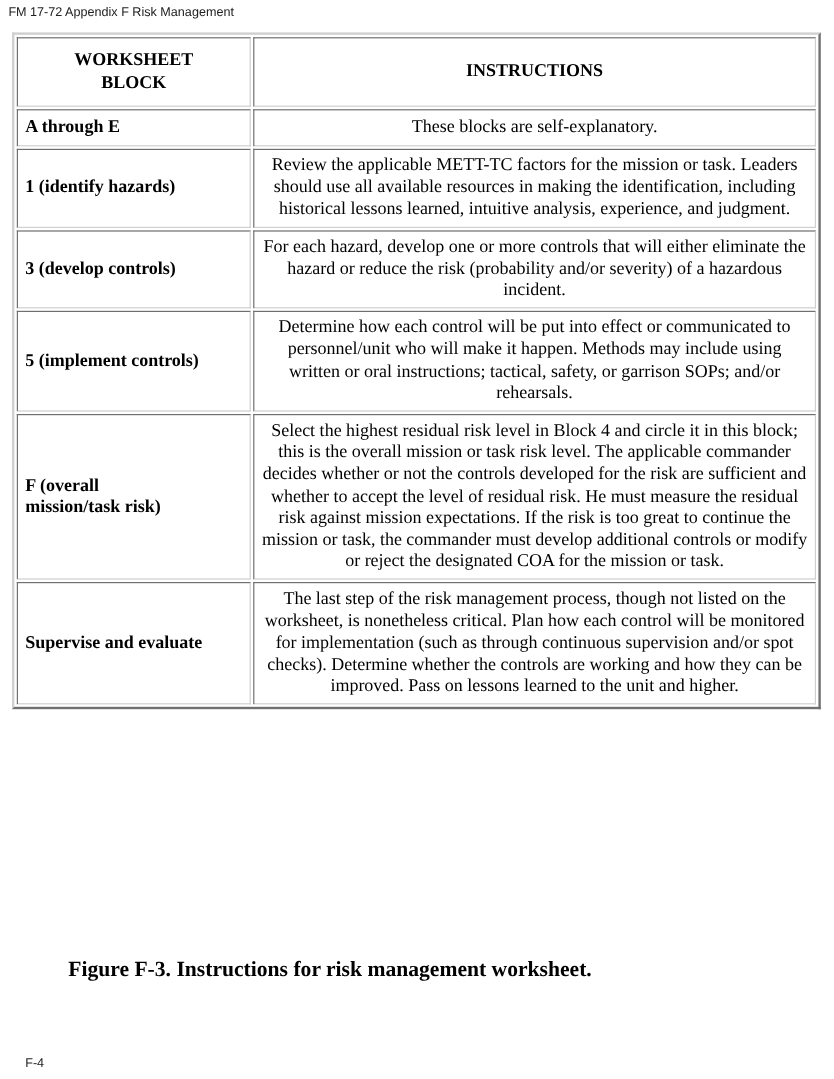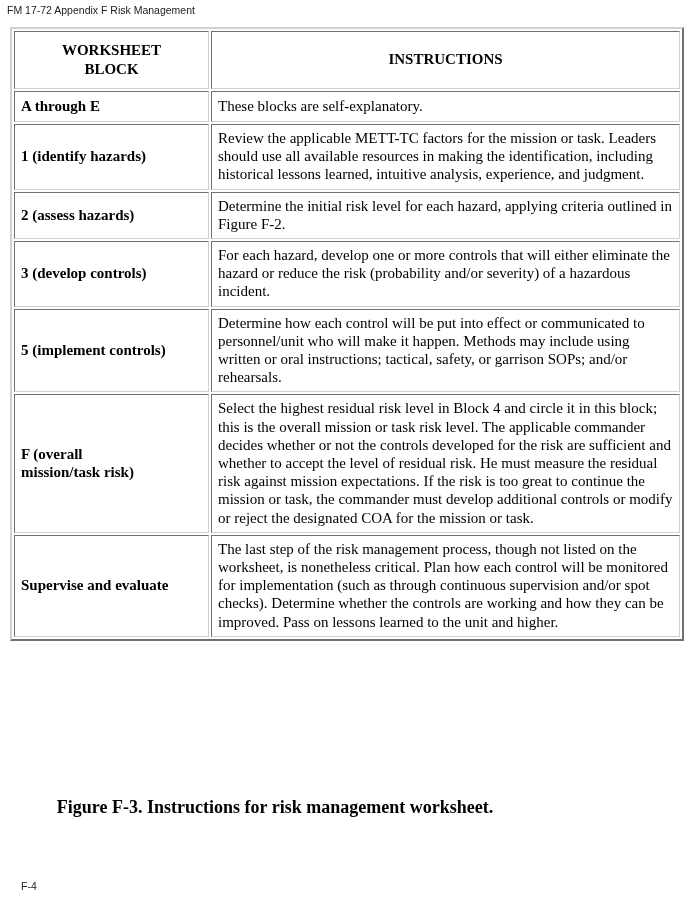--- a/index.html
+++ b/index.html
@@ -17,21 +17,21 @@
     border-collapse: separate; border-spacing: 2px;
     border: 2px solid; border-color: #d0d0d0 #707070 #707070 #d0d0d0;
     font-family: "Liberation Serif", serif; font-size: 15px; line-height: 18.2px;
   }
   table.ws td, table.ws th {
     border: 1px solid; border-color: #707070 #d0d0d0 #d0d0d0 #707070;
     padding: 4px 6px 5px 6px; vertical-align: middle;
   }
   table.ws th { font-weight: bold; text-align: center; }
   table.ws td.block { width: 181px; font-weight: bold; }
-  table.ws td.instr { text-align: left; }
+  table.ws td.instr { text-align: center; }
   tr.r-head th { height: 47px; }
   .caption {
     position: absolute; left: 0; width: 550px; top: 797px; text-align: center;
     font-family: "Liberation Serif", serif; font-weight: bold; font-size: 18px;
   }
 </style>
 </head>
 <body>
 
 <div class="running-head">FM 17-72 Appendix F Risk Management</div>
@@ -47,24 +47,20 @@
   </tr>
   <tr style="height:31px;">
     <td class="block">A through E</td>
     <td class="instr">These blocks are self-explanatory.</td>
   </tr>
   <tr>
     <td class="block">1 (identify hazards)</td>
     <td class="instr">Review the applicable METT-TC factors for the mission or task. Leaders should use all available resources in making the identification, including historical lessons learned, intuitive analysis, experience, and judgment.</td>
   </tr>
   <tr>
-    <td class="block">2 (assess hazards)</td>
-    <td class="instr">Determine the initial risk level for each hazard, applying criteria outlined in Figure F-2.</td>
-  </tr>
-  <tr>
     <td class="block">3 (develop controls)</td>
     <td class="instr">For each hazard, develop one or more controls that will either eliminate the hazard or reduce the risk (probability and/or severity) of a hazardous incident.</td>
   </tr>
   <tr>
     <td class="block">5 (implement controls)</td>
     <td class="instr">Determine how each control will be put into effect or communicated to personnel/unit who will make it happen. Methods may include using written or oral instructions; tactical, safety, or garrison SOPs; and/or rehearsals.</td>
   </tr>
   <tr>
     <td class="block">
       <span>F (overall</span><br>

